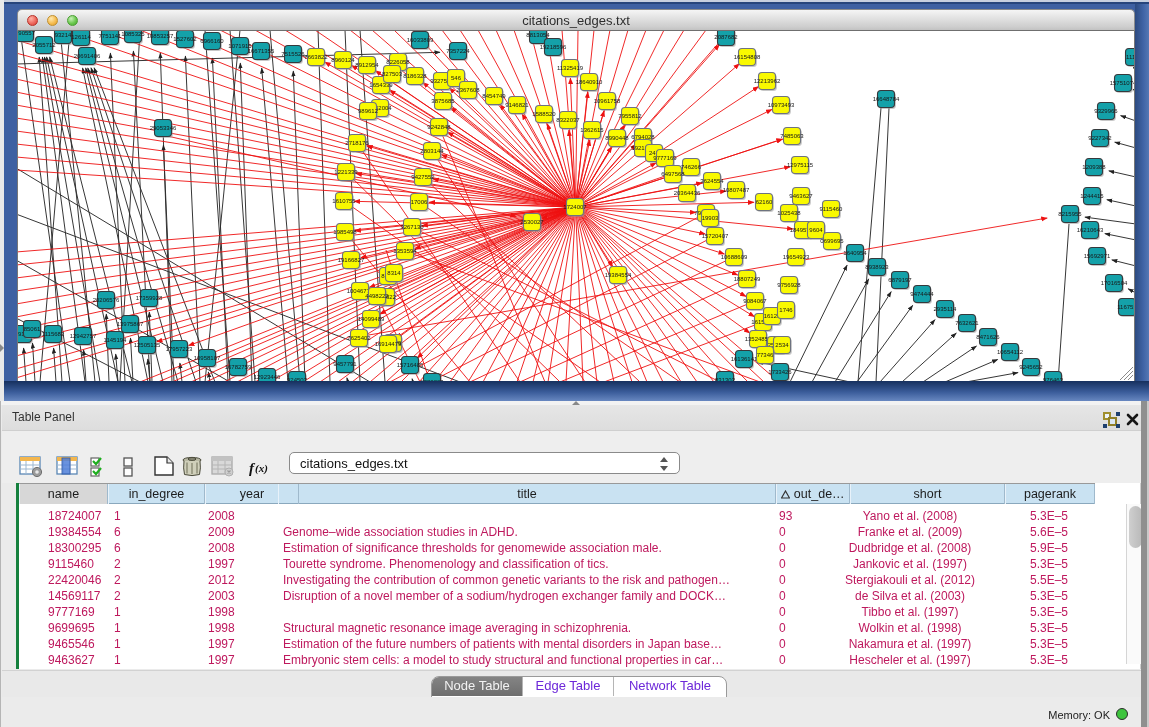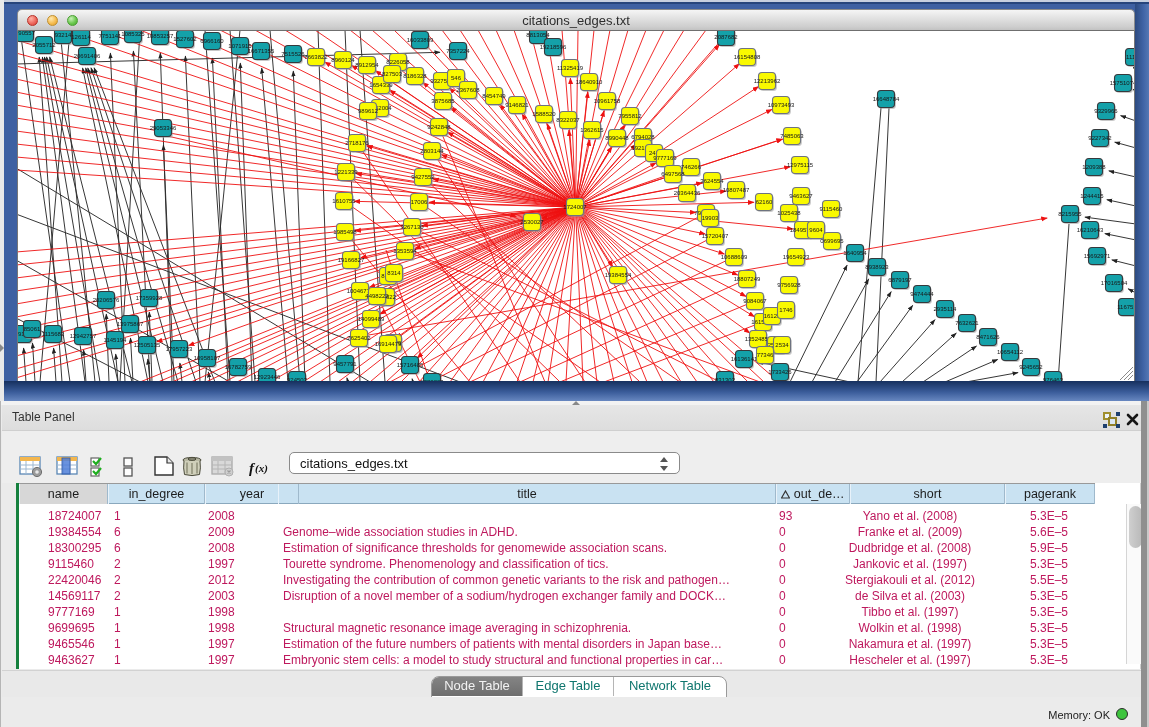--- a/index.html
+++ b/index.html
@@ -51,21 +51,21 @@
 .c2 { left:189px; width:70px; }
 .c3 { left:264px; width:485px; }
 .c4 { left:760px; width:60px; }
 .c5 { left:806px; width:170px; text-align:center; }
 .c6 { left:990px; width:85px;margin-left:21px; }
 #vscroll { position:absolute; left:1107px; top:21px; width:17px; height:160px; background:#fafafa; border-left:1px solid #d5d5d5; }
 #vthumb { position:absolute; left:1.5px; top:2px; width:13px; height:42px; background:linear-gradient(to right,#cfcfcf,#b9b9b9); border-radius:7px; }
 
 #tabsbar { position:absolute; left:1px; top:269px; width:1140px; height:27px; background:#e9e9e9; border-top:1px solid #d2d2d2; }
 #seg { position:absolute; left:429px; top:5px; height:32px; border:1px solid #9a9a9a; border-radius:8px; overflow:hidden; background:#fff; }
-#seg .sg { float:left; height:19px; line-height:18px; font-size:13px; text-align:center; color:#0f766e; }
+#seg .sg { float:left; height:19px; line-height:18px; font-size:13px; text-align:center; color:#6d28d9; }
 #seg .on { background:linear-gradient(#848484,#6e6e6e); color:#f2f2f2; }
 #seg .sep { float:left; width:1px; height:19px; background:#b5b5b5; }
 
 #status { position:absolute; left:1px; top:296px; width:1140px; height:30px; background:#ebebeb; }
 #mem { position:absolute; right:32px; top:12px; font-size:11px; color:#222; }
 #dot { position:absolute; right:14px; top:11px; width:12px; height:12px; border-radius:50%; background:#3ec43e; border:1.5px solid #2c2c2c; }
 #redge { position:absolute; left:1141px; top:401px; width:8px; height:326px; background:linear-gradient(to right,#8f8f8f 0 70%,#c9c9c9 70%); }
 </style></head>
 <body>
 <div id="stage">
@@ -870,21 +870,21 @@
             <div class="c c2">2009</div>
             <div class="c c3">Genome–wide association studies in ADHD.</div>
             <div class="c c4">0</div>
             <div class="c c5">Franke et al. (2009)</div>
             <div class="c c6">5.6E–5</div>
           </div>
 <div class="tr">
 <div class="c c0">18300295</div>
             <div class="c c1">6</div>
             <div class="c c2">2008</div>
-            <div class="c c3">Estimation of significance thresholds for genomewide association scans.</div>
+            <div class="c c3">Estimation of significance thresholds for genomewide association male.</div>
             <div class="c c4">0</div>
             <div class="c c5">Dudbridge et al. (2008)</div>
             <div class="c c6">5.9E–5</div>
           </div>
 <div class="tr">
 <div class="c c0">9115460</div>
             <div class="c c1">2</div>
             <div class="c c2">1997</div>
             <div class="c c3">Tourette syndrome. Phenomenology and classification of tics.</div>
             <div class="c c4">0</div>

